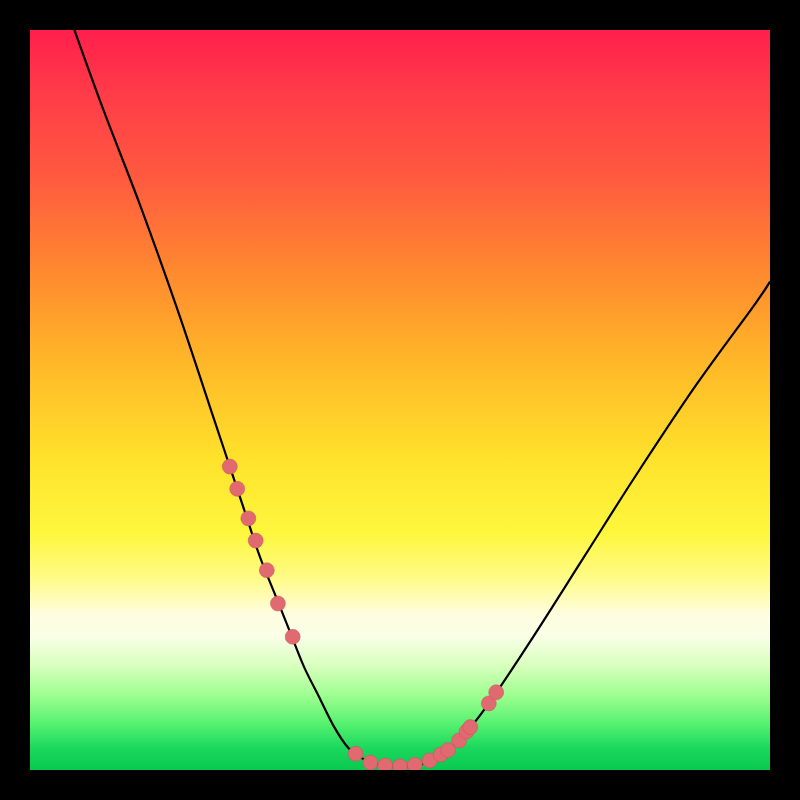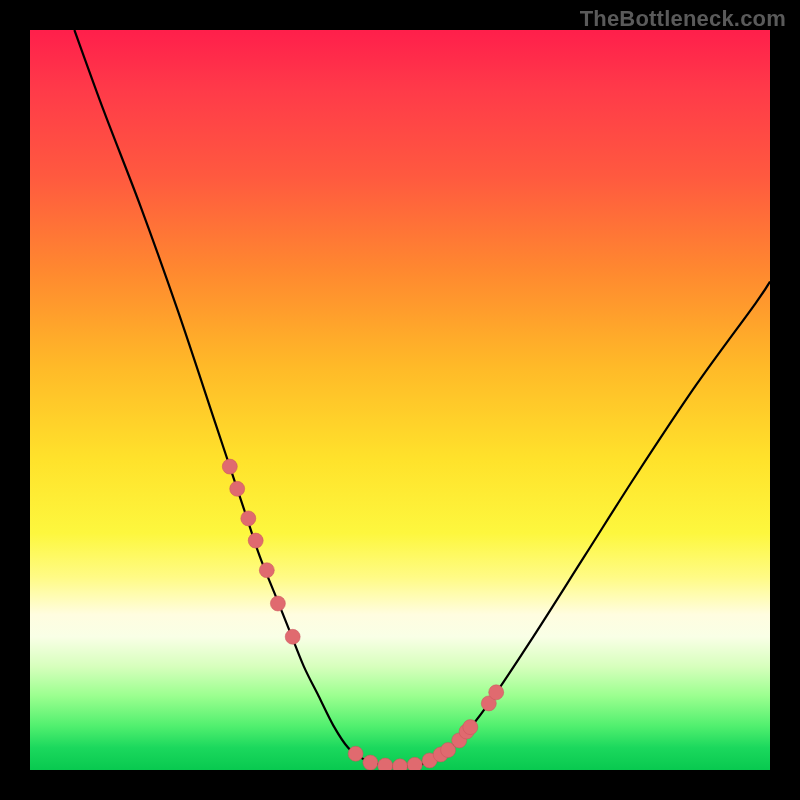--- a/index.html
+++ b/index.html
@@ -68,21 +68,20 @@
   .curve circle.dot {
     fill: #e06a6f;
     stroke: #c9535a;
     stroke-width: 0.5;
   }
 </style>
 </head>
 <body>
 
 <div class="frame">
-  <div class="attribution">TheBottleneck.com</div>
 
   <div class="plot">
     <svg class="curve" viewBox="0 0 740 740" preserveAspectRatio="none">
       <path id="curve-path" class="line" d="M 44.40 0.00 C 49.33 13.57, 62.90 51.80, 74.00 81.40 C 85.10 111.00, 98.67 144.30, 111.00 177.60 C 123.33 210.90, 135.67 245.43, 148.00 281.20 C 160.33 316.97, 176.37 366.30, 185.00 392.20 C 193.63 418.10, 194.87 421.80, 199.80 436.60 C 204.73 451.40, 209.67 466.20, 214.60 481.00 C 219.53 495.80, 224.47 511.83, 229.40 525.40 C 234.33 538.97, 239.27 550.07, 244.20 562.40 C 249.13 574.73, 254.07 587.07, 259.00 599.40 C 263.93 611.73, 268.87 625.30, 273.80 636.40 C 278.73 647.50, 283.67 656.13, 288.60 666.00 C 293.53 675.87, 298.47 686.97, 303.40 695.60 C 308.33 704.23, 313.27 712.25, 318.20 717.80 C 323.13 723.35, 328.07 726.19, 333.00 728.90 C 337.93 731.61, 342.87 732.85, 347.80 734.08 C 352.73 735.31, 357.67 735.93, 362.60 736.30 C 367.53 736.67, 372.47 736.67, 377.40 736.30 C 382.33 735.93, 387.27 735.68, 392.20 734.08 C 397.13 732.48, 400.83 730.63, 407.00 726.68 C 413.17 722.73, 420.57 719.28, 429.20 710.40 C 437.83 701.52, 446.47 690.67, 458.80 673.40 C 471.13 656.13, 487.17 631.47, 503.20 606.80 C 519.23 582.13, 537.73 552.53, 555.00 525.40 C 572.27 498.27, 588.30 472.37, 606.80 444.00 C 625.30 415.63, 646.27 383.57, 666.00 355.20 C 685.73 326.83, 712.87 291.07, 725.20 273.80 C 737.53 256.53, 737.53 255.30, 740.00 251.60"></path>
       <g id="dots">
           <circle class="dot" cx="199.80" cy="436.60" r="7.5"></circle>
           <circle class="dot" cx="207.20" cy="458.80" r="7.5"></circle>
           <circle class="dot" cx="218.30" cy="488.40" r="7.5"></circle>
           <circle class="dot" cx="225.70" cy="510.60" r="7.5"></circle>
           <circle class="dot" cx="236.80" cy="540.20" r="7.5"></circle>

